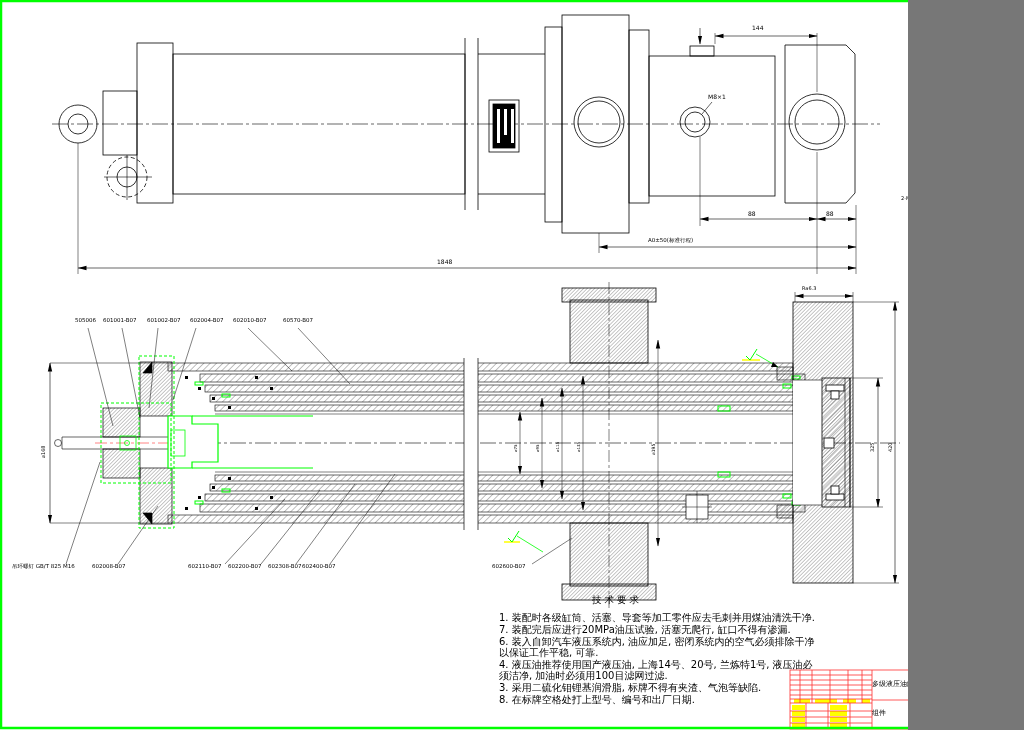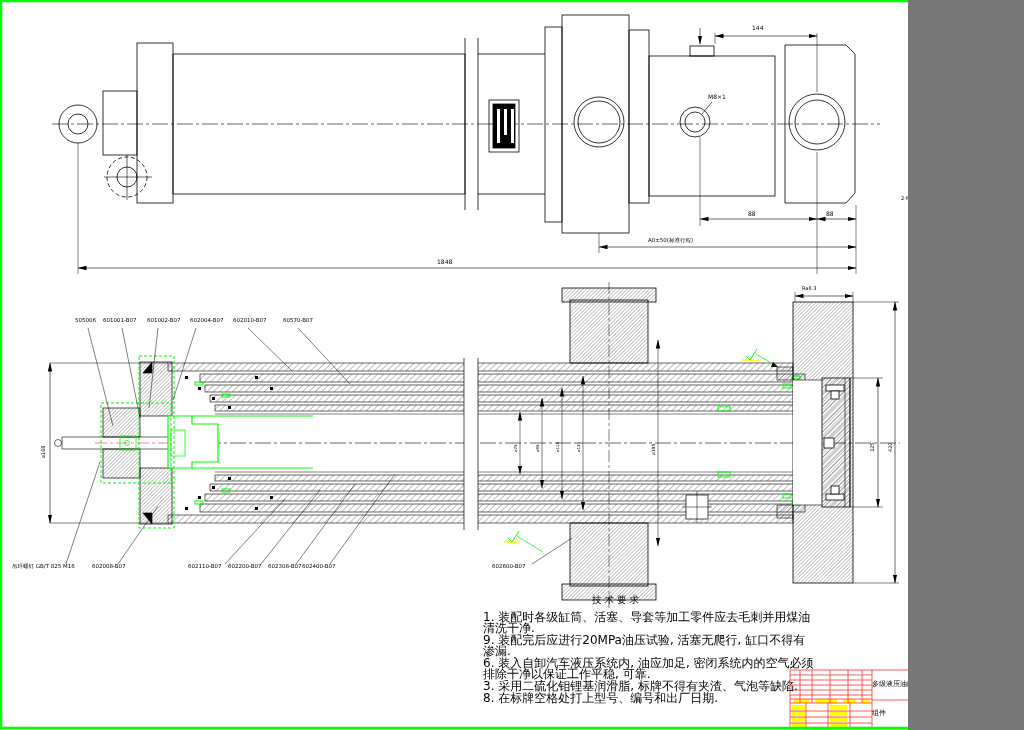--- a/index.html
+++ b/index.html
@@ -3,21 +3,21 @@
 <meta charset="utf-8">
 <style>
   html,body{margin:0;padding:0;background:#777;}
   #canvas{position:relative;width:908px;height:730px;background:#ffffff;overflow:hidden;
           font-family:"DejaVu Sans","Liberation Sans",sans-serif;}
   #cad{position:absolute;left:0;top:0;}
   .t{position:absolute;color:#000;font-size:6px;line-height:1;white-space:nowrap;}
   .rot{transform:rotate(-90deg);transform-origin:left top;}
   .tech-title{font-size:9.5px;font-weight:normal;letter-spacing:3px;}
   .tech-items{position:absolute;left:483px;top:612px;width:332px;}
-  .tech-items div{font-size:12px;line-height:11px;margin-bottom:1px;color:#000;}
+  .tech-items div{font-size:10px;line-height:11px;margin-bottom:1px;color:#000;margin-left:16px;}
   .tb{color:#000;}
   .ctr{text-align:left;}
 </style>
 </head>
 <body>
 
 <div id="canvas">
 
 <svg id="cad" width="1024" height="730" viewBox="0 0 1024 730">
   <defs>
@@ -354,22 +354,23 @@
 <span class="t rot" style="left:556px;top:452px;font-size:4px;">⌀115</span>
 <span class="t rot" style="left:577px;top:452px;font-size:4px;">⌀135</span>
 <span class="t rot" style="left:652px;top:455px;font-size:4.5px;">⌀195</span>
 <span class="t rot" style="left:870px;top:452px;font-size:5px;">325</span>
 <span class="t rot" style="left:888px;top:452px;font-size:5px;">420</span>
 <span class="t" style="left:802px;top:286px;font-size:5px;">Ra6.3</span>
 
 <span class="t tech-title" style="left:592px;top:595px;">技术要求</span>
 <div class="tech-items">
   <div>1. 装配时各级缸筒、活塞、导套等加工零件应去毛刺并用煤油清洗干净.</div>
-  <div>9. 装配完后应进行20MPa油压试验, 活塞无爬行, 缸口不得有渗漏.</div>
+  <div>7. 装配完后应进行20MPa油压试验, 活塞无爬行, 缸口不得有渗漏.</div>
   <div>6. 装入自卸汽车液压系统内, 油应加足, 密闭系统内的空气必须排除干净以保证工作平稳, 可靠.</div>
+  <div>4. 液压油推荐使用国产液压油, 上海14号、20号, 兰炼特1号, 液压油必须洁净, 加油时必须用100目滤网过滤.</div>
   <div>3. 采用二硫化钼锂基润滑脂, 标牌不得有夹渣、气泡等缺陷.</div>
   <div>8. 在标牌空格处打上型号、编号和出厂日期.</div>
 </div>
 
 <span class="t tb ctr" style="left:872px;top:681px;width:76px;font-size:7px;">多级液压油缸</span>
 <span class="t tb ctr" style="left:872px;top:710px;width:76px;font-size:7px;">组件</span>
 <span class="t tb ctr" style="left:948px;top:675px;width:75px;font-size:5.5px;">6M6060Q-B07</span>
 <span class="t tb ctr" style="left:981px;top:696px;width:14px;font-size:4.5px;">1</span>
 <span class="t tb ctr" style="left:997px;top:696px;width:12px;font-size:4.5px;">200</span>
 <span class="t tb ctr" style="left:1011px;top:696px;width:11px;font-size:4.5px;">1:2</span>

